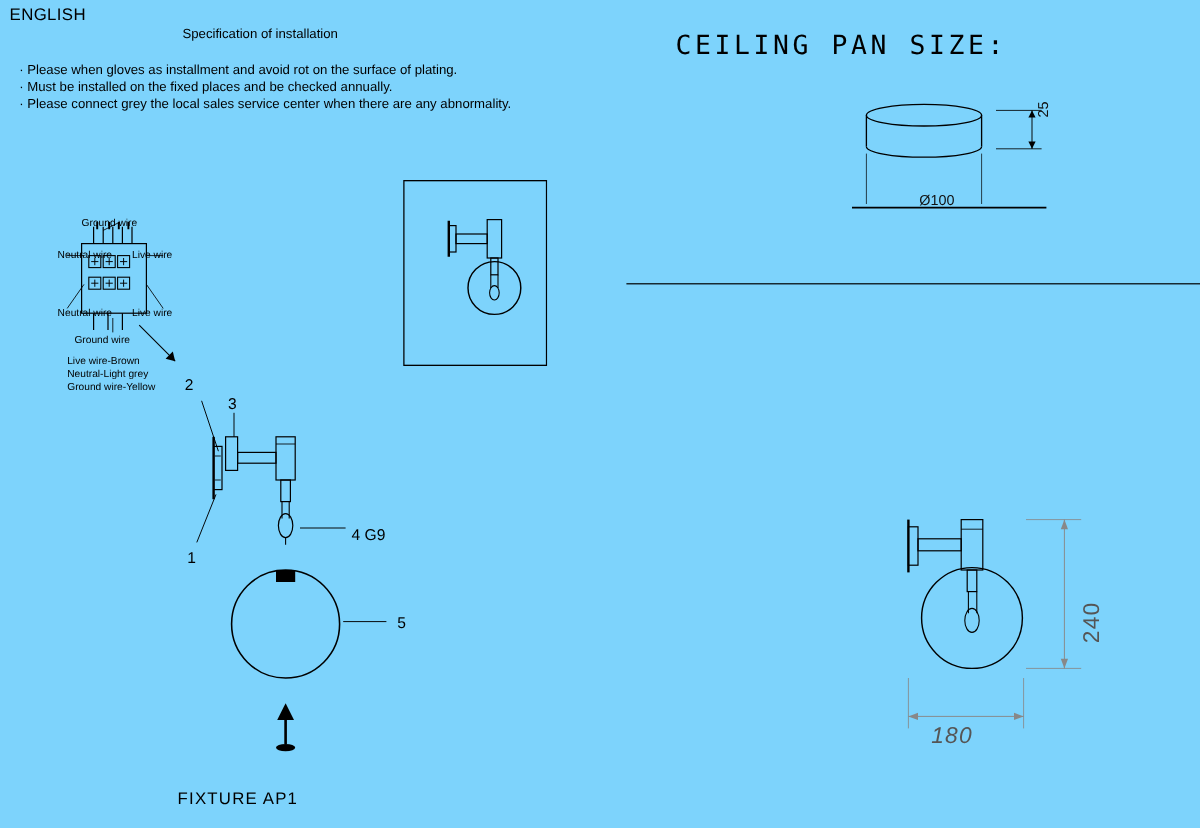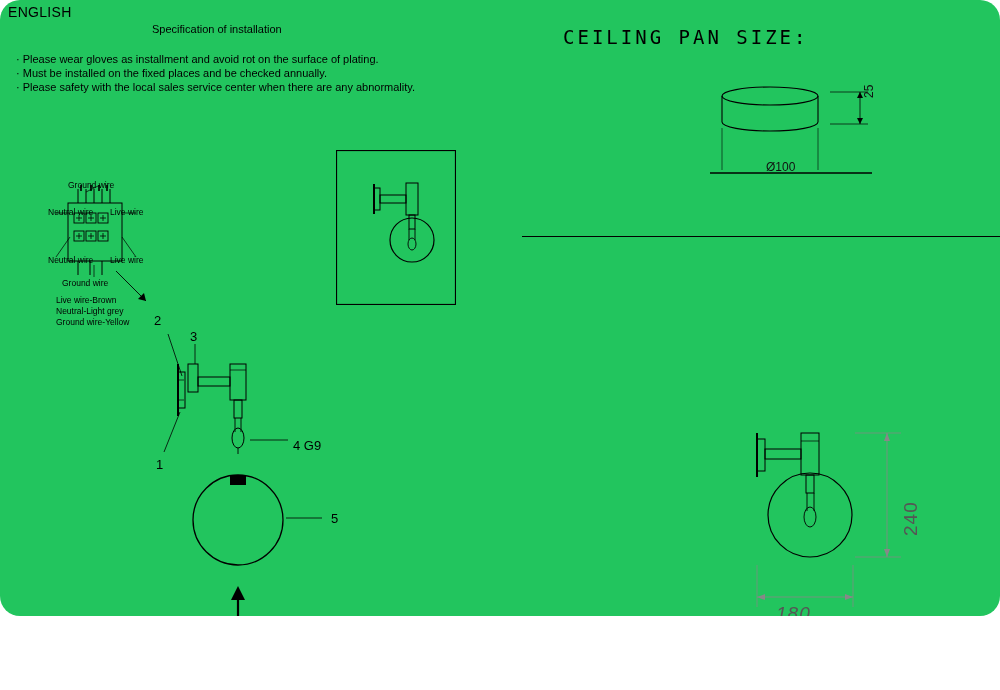--- a/index.html
+++ b/index.html
@@ -7,24 +7,23 @@
     padding: 0;
     background: #ffffff;
   }
   body {
     font-family: "Liberation Sans", sans-serif;
     color: #000000;
   }
   #page {
     position: relative;
     width: 1000px;
-    height: 616px;
+    height: 690px;
     overflow: hidden;
-    background: #22c55e;
-    border-radius: 20px;
+    background: #7dd3fc;
   }
   .abs { position: absolute; }
 
   
   #lang-label {
     left: 8px; top: 4px;
     font-size: 14px;
     letter-spacing: 0.3px;
   }
   #spec-title {
@@ -41,21 +40,21 @@
     white-space: nowrap;
   }
   #spec-list {
     left: 16px; top: 52px;
     width: 520px;
   }
 
   
   .head-mono {
     font-family: "DejaVu Sans Mono", monospace;
-    font-size: 19px;
+    font-size: 22px;
     letter-spacing: 3px;
   }
   #ceiling-head { left: 563px; top: 26px; }
   #fixture-head { left: 563px; top: 284px; }
 
   
   #sep-line {
     left: 522px; top: 236px;
     width: 478px; height: 0;
     border-top: 1px solid #000;
@@ -114,23 +113,23 @@
 </head>
 <body>
 
 <div id="page">
 
   <div class="abs" id="lang-label">ENGLISH</div>
 
   <div class="abs" id="spec-title">Specification of installation</div>
 
   <div class="abs" id="spec-list">
-    <div class="spec-line">· Please wear gloves as installment and avoid rot on the surface of plating.</div>
+    <div class="spec-line">· Please when gloves as installment and avoid rot on the surface of plating.</div>
     <div class="spec-line">· Must be installed on the fixed places and be checked annually.</div>
-    <div class="spec-line">· Please safety with the local sales service center when there are any abnormality.</div>
+    <div class="spec-line">· Please connect grey the local sales service center when there are any abnormality.</div>
   </div>
 
   <svg class="abs" style="left:40px; top:185px;" width="150" height="120" viewBox="0 0 150 120">
 
     <rect x="28" y="18" width="54" height="58" class="stroke" stroke-width="1"></rect>
 
     <path d="M38 18 L38 4 M46 18 L46 4 M54 18 L54 4 M62 18 L62 4 M70 18 L70 4" class="stroke" stroke-width="1"></path>
 
     <path d="M41 6 L41 0 M51 6 L51 0 M59 6 L59 0 M67 6 L67 0" class="stroke" stroke-width="1.6"></path>
 

